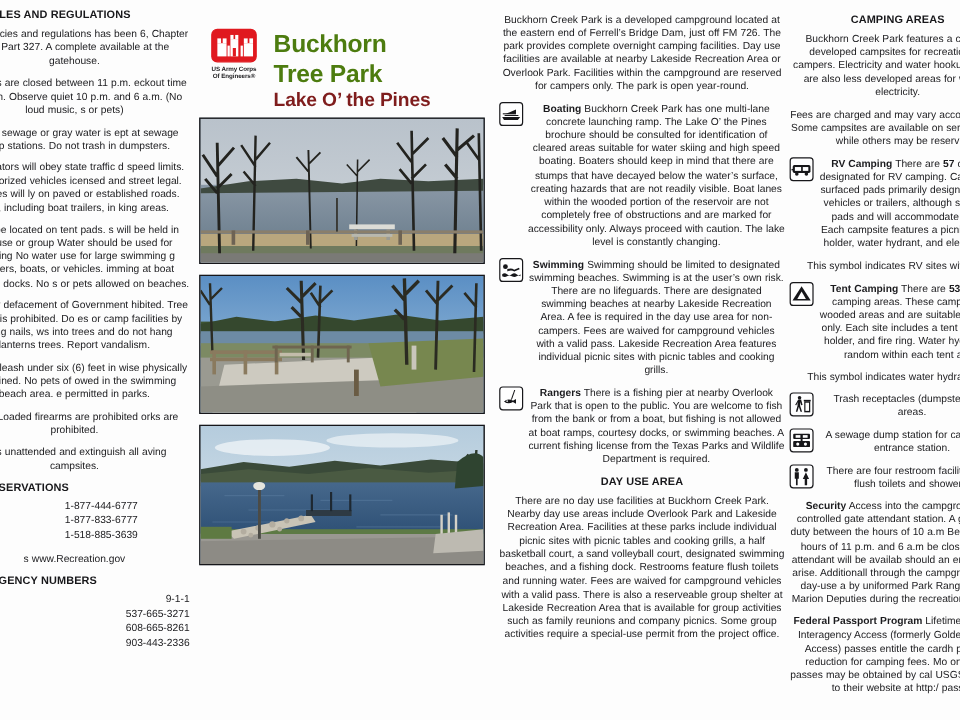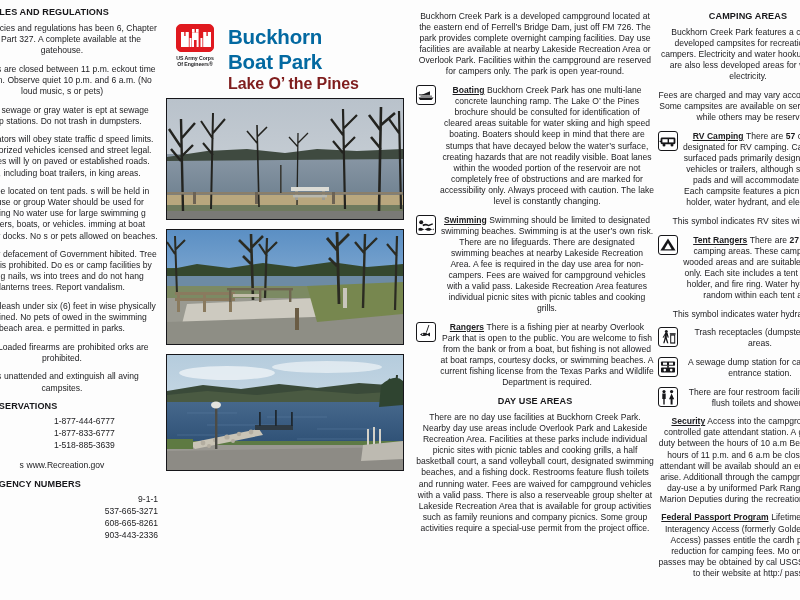--- a/index.html
+++ b/index.html
@@ -40,21 +40,21 @@
   }
   .h-sec.left-al { text-align: left; padding-left: 20px; }
   p.body {
     font-size: 8.55px;
     line-height: 11.1px;
     color: #1b1b1e;
     margin: 0 0 7.5px 0;
     text-align: center;
     word-spacing: .2px;
   }
-  .u { text-decoration: underline; }
+  .u { }
   .b { font-weight: bold; }
 
   
   .title-wrap {
     position: relative;
     height: 92px;
   }
   .logo-box {
     position: absolute;
     left: 6px; top: 18px;
@@ -79,21 +79,21 @@
     letter-spacing: -.05px;
   }
   .park-title {
     position: absolute;
     left: 62px; top: 18px;
     width: 186px;
   }
   .park-title .l1, .park-title .l2 {
     font-size: 20.5px;
     font-weight: bold;
-    color: #0369a1;
+    color: #4d7c0f;
     line-height: 25px;
     letter-spacing: -.2px;
   }
   .park-title .l3 {
     font-size: 16px;
     font-weight: bold;
     color: #7f1d1d;
     line-height: 17px;
     margin-top: 1px;
     letter-spacing: -.1px;
@@ -204,21 +204,21 @@
             <rect x="13" y="11" width="2.6" height="7" fill="#e0191f"></rect>
           </svg>
         </div>
         <div class="coe-text">
           <div>US Army Corps</div>
           <div>Of Engineers®</div>
         </div>
       </div>
       <div class="park-title">
         <div class="l1">Buckhorn</div>
-        <div class="l2">Boat Park</div>
+        <div class="l2">Tree Park</div>
         <div class="l3">Lake O’ the Pines</div>
       </div>
     </div>
 
     <div class="photo p1">
       <div class="inner">
         <svg width="236" height="120" viewBox="0 0 236 120" preserveAspectRatio="none">
           <defs>
             <linearGradient id="sky1" x1="0" y1="0" x2="0" y2="1">
               <stop offset="0%" stop-color="#b9c2cb"></stop>
@@ -404,21 +404,21 @@
         <svg width="18" height="18" viewBox="0 0 18 18">
           <path d="M11.5 2 L12.4 2 L9.8 9.5 L8.9 9.5 Z" fill="#17171a"></path>
           <path d="M3 11.5 q3.2 -3 7.4 -0.6 l2.6 -1.4 l0 4 l-2.6 -1.4 Q6.2 14.4 3 11.5 Z" fill="#17171a"></path>
           <circle cx="5.6" cy="11.2" r="0.7" fill="#ffffff"></circle>
           <path d="M9 9.6 q0 1 1 1.3" stroke="#17171a" stroke-width="0.7" fill="none"></path>
         </svg>
       </div>
       <p class="body"><span class="u b">Rangers</span> <span>There is a fishing pier at nearby Overlook Park that is open to the public.  You are welcome to fish from the bank or from a boat, but fishing is not allowed at boat ramps, courtesy docks, or swimming beaches.  A current fishing license from the Texas Parks and Wildlife Department is required.</span></p>
     </div>
 
-    <div class="h-sec" style="margin-top:2px;">DAY USE AREAS</div>
+    <div class="h-sec" style="margin-top:2px;">DAY USE AREA</div>
     <p class="body">There are no day use facilities at Buckhorn Creek Park.  Nearby day use areas include Overlook Park and Lakeside Recreation Area.  Facilities at these parks include individual picnic sites with picnic tables and cooking grills, a half basketball court, a sand volleyball court, designated swimming beaches, and a fishing dock.  Restrooms feature flush toilets and running water.  Fees are waived for campground vehicles with a valid pass.  There is also a reserveable group shelter at Lakeside Recreation Area that is available for group activities such as family reunions and company picnics.  Some group activities require a special-use permit from the project office.</p>
   </div>
 
   <div class="col" id="col-far-right">
     <div class="h-sec">CAMPING AREAS</div>
     <p class="body">Buckhorn Creek Park features a campgr developed campsites for recreational v campers.  Electricity and water hookups There are also less developed areas for without electricity.</p>
     <p class="body">Fees are charged and may vary accordin sites.  Some campsites are available on served basis while others may be reserv</p>
 
     <div class="icon-para">
       <div class="ficon">
@@ -436,21 +436,21 @@
 
     <p class="body">This symbol indicates RV sites with tent</p>
 
     <div class="icon-para">
       <div class="ficon">
         <svg width="18" height="18" viewBox="0 0 18 18">
           <path d="M9 2.6 L16.6 14.4 L1.4 14.4 Z" fill="#17171a"></path>
           <path d="M9 7 L12.6 13.2 L5.4 13.2 Z" fill="#ffffff"></path>
         </svg>
       </div>
-      <p class="body"><span class="u b">Tent Rangers</span> <span>There are </span><span class="b">27</span><span> camps camping areas.  These campsites a wooded areas and are suitable for camp only.  Each site includes a tent pad, picn holder, and fire ring.  Water hydrants ar random within each tent area.</span></p>
+      <p class="body"><span class="u b">Tent Camping</span> <span>There are </span><span class="b">53</span><span> camps camping areas.  These campsites a wooded areas and are suitable for camp only.  Each site includes a tent pad, picn holder, and fire ring.  Water hydrants ar random within each tent area.</span></p>
     </div>
 
     <p class="body">This symbol indicates water hydrants (s</p>
 
     <div class="icon-para">
       <div class="ficon">
         <svg width="18" height="18" viewBox="0 0 18 18">
           <circle cx="7.3" cy="3.4" r="1.5" fill="#17171a"></circle>
           <path d="M6.2 5 h2.4 l1.2 4.4 -1.1 .4 -.9 -2.8 v3.1 l1.6 5.1 h-1.3 l-1.4 -4.3 -1.2 4.3 h-1.3 l1.4 -5.1 v-3.1 l-.9 2.8 -1.1 -.4 Z" fill="#17171a"></path>
           <rect x="11.2" y="6.4" width="5" height="9.2" fill="#17171a"></rect>

